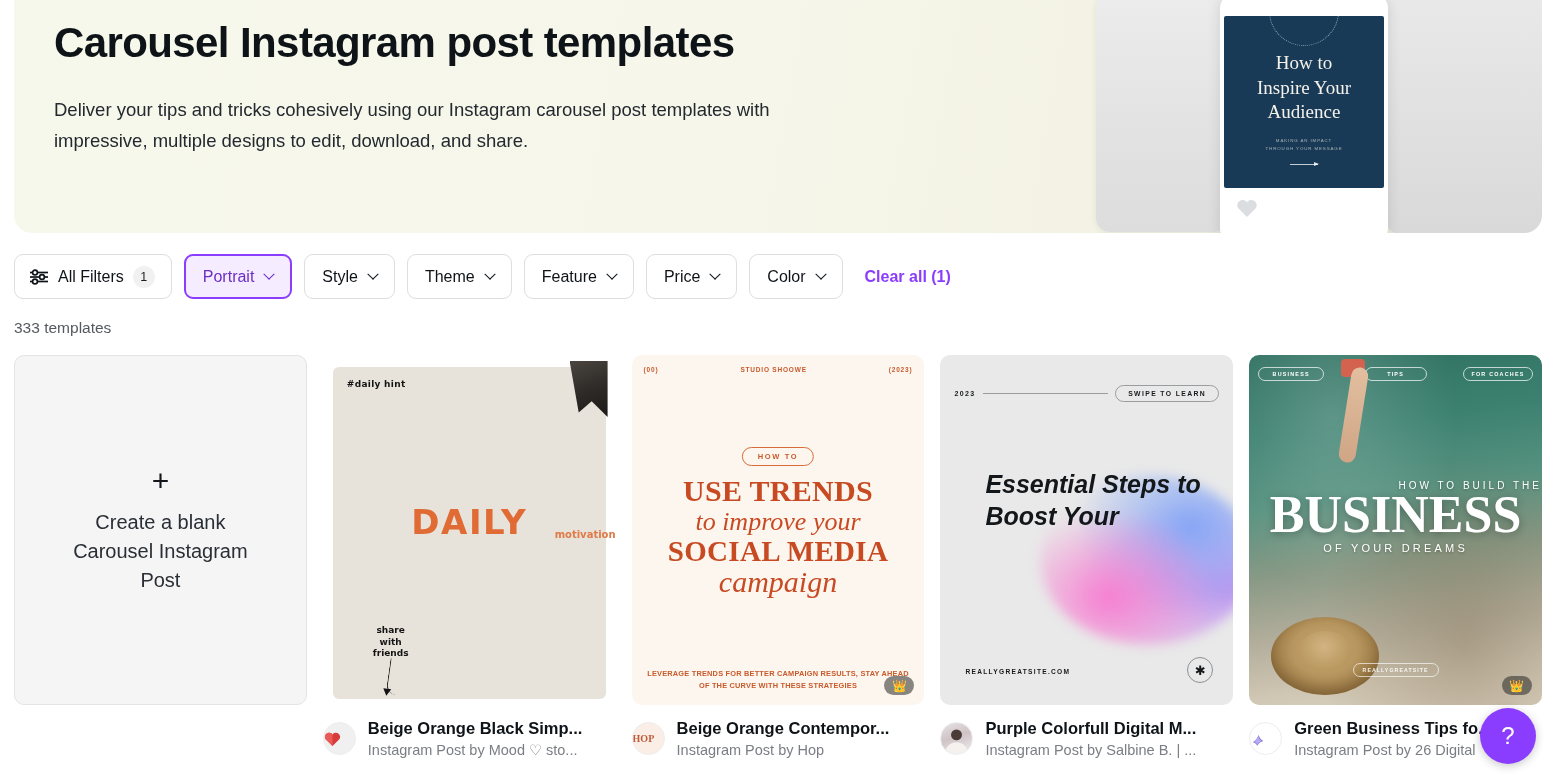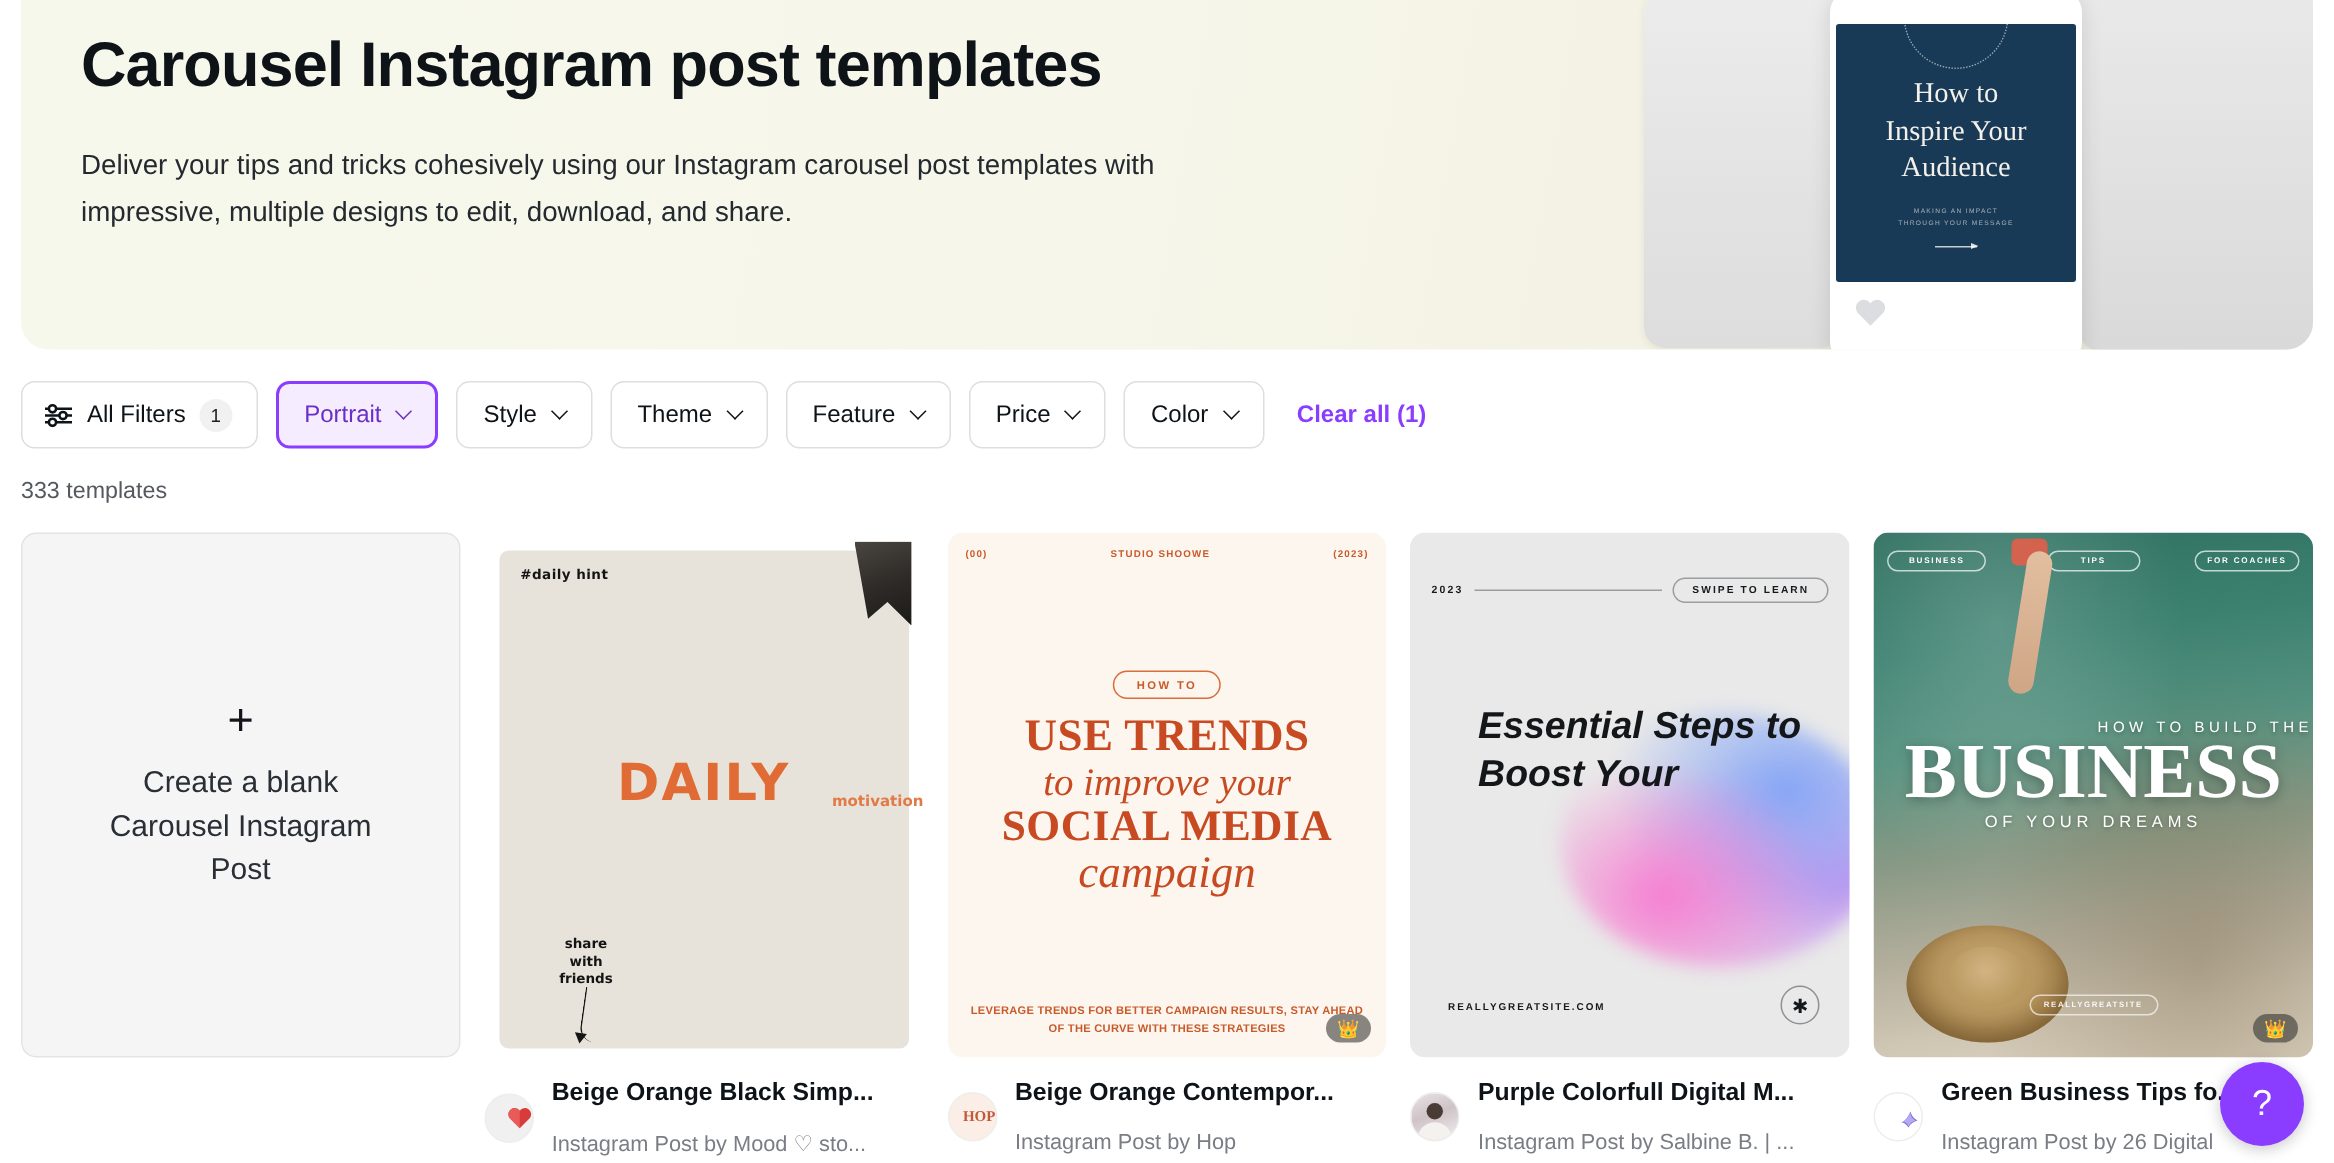--- a/index.html
+++ b/index.html
@@ -126,30 +126,30 @@
     border: 1px solid #e3e4e6; background: #f5f5f6;
     flex-direction: column; gap: 12px; cursor: pointer;
   }
   .plus { font-size: 30px; color:#12161a; line-height:1; font-weight:300;}
   .blank-label { font-size:20px; color:#2a2f35; text-align:center; line-height:1.45; max-width: 200px;}
 
   .meta { display:flex; align-items:center; gap:12px; margin-top:14px; }
   .avatar {
     width: 33px; height: 33px; border-radius: 50%; flex: 0 0 33px;
     background:#f0f0f0; overflow:hidden; position:relative;
-    display:flex;align-items:center;justify-content:flex-end;
+    display:flex;align-items:center;justify-content:flex-start;
     border:1px solid #eceded;
   }
   .meta-text { min-width: 0; }
   .m-title {
     font-size: 16.5px; font-weight: 700; color:#0e1318;
     white-space: nowrap; overflow: hidden; text-overflow: ellipsis;
   }
   .m-sub {
-    font-size: 14.5px; color:#7a7e84; margin-top: 16px;
+    font-size: 14.5px; color:#7a7e84; margin-top: 4px;
     white-space: nowrap; overflow: hidden; text-overflow: ellipsis;
   }
   .crown {
     position:absolute; right:10px; bottom:10px; width:30px; height:19px;
     border-radius:10px; background:rgba(40,40,40,.55);
     display:flex;align-items:center;justify-content:center; font-size:12px;
   }
 
   
   .tpl { width:100%; height:100%; position:relative; }

